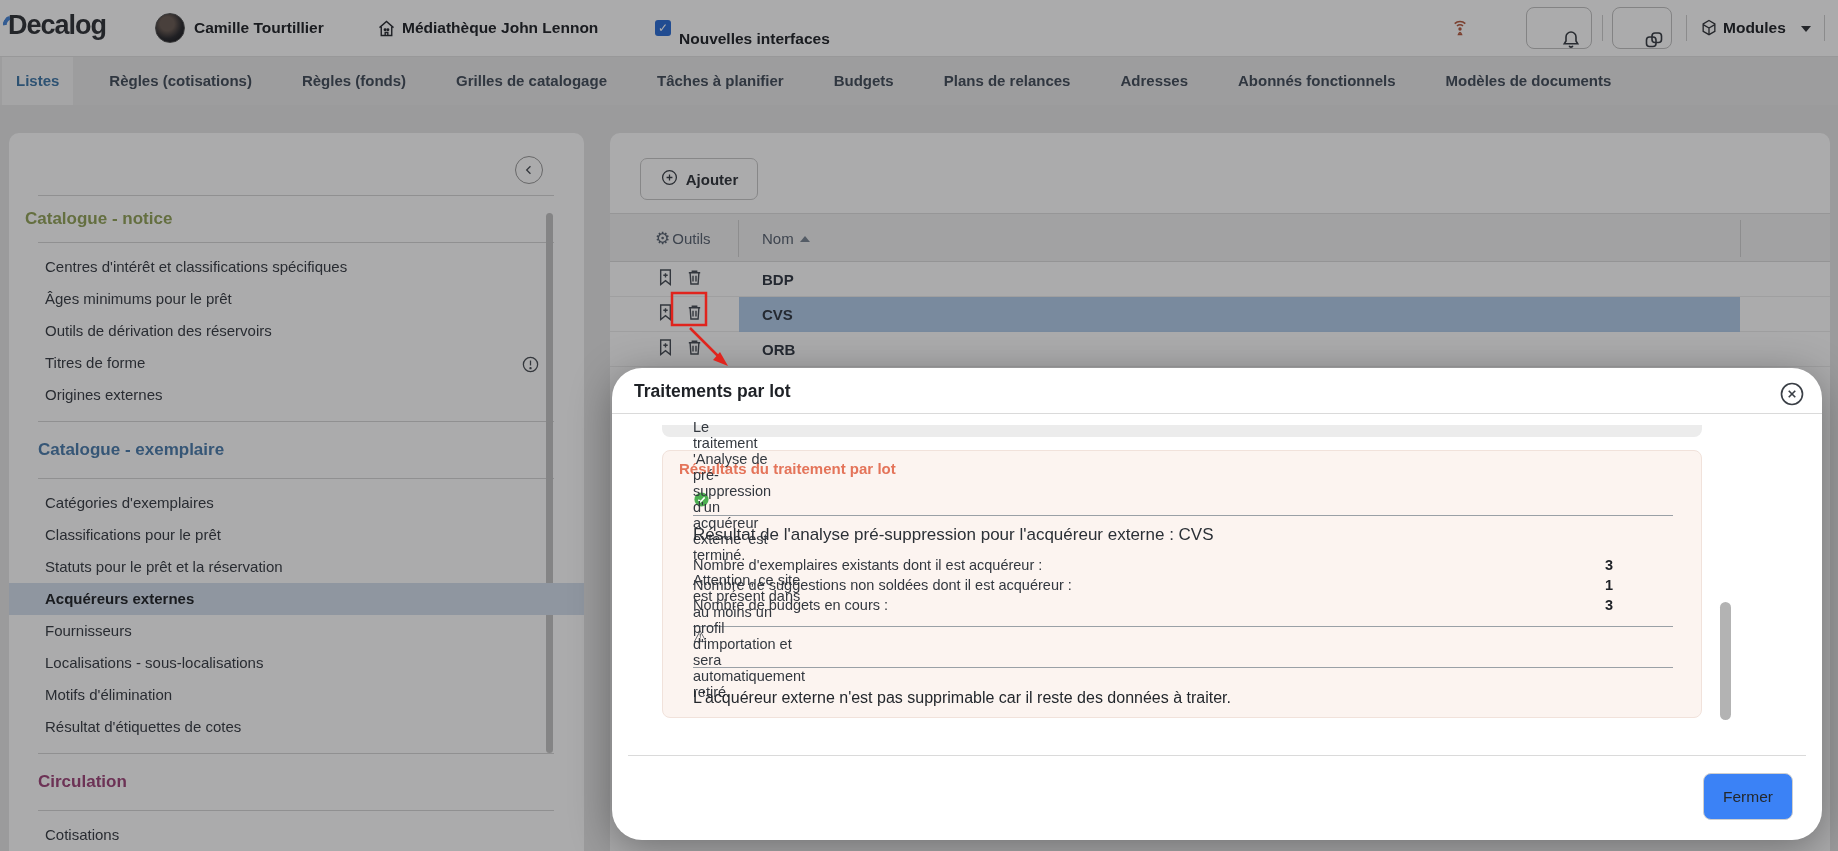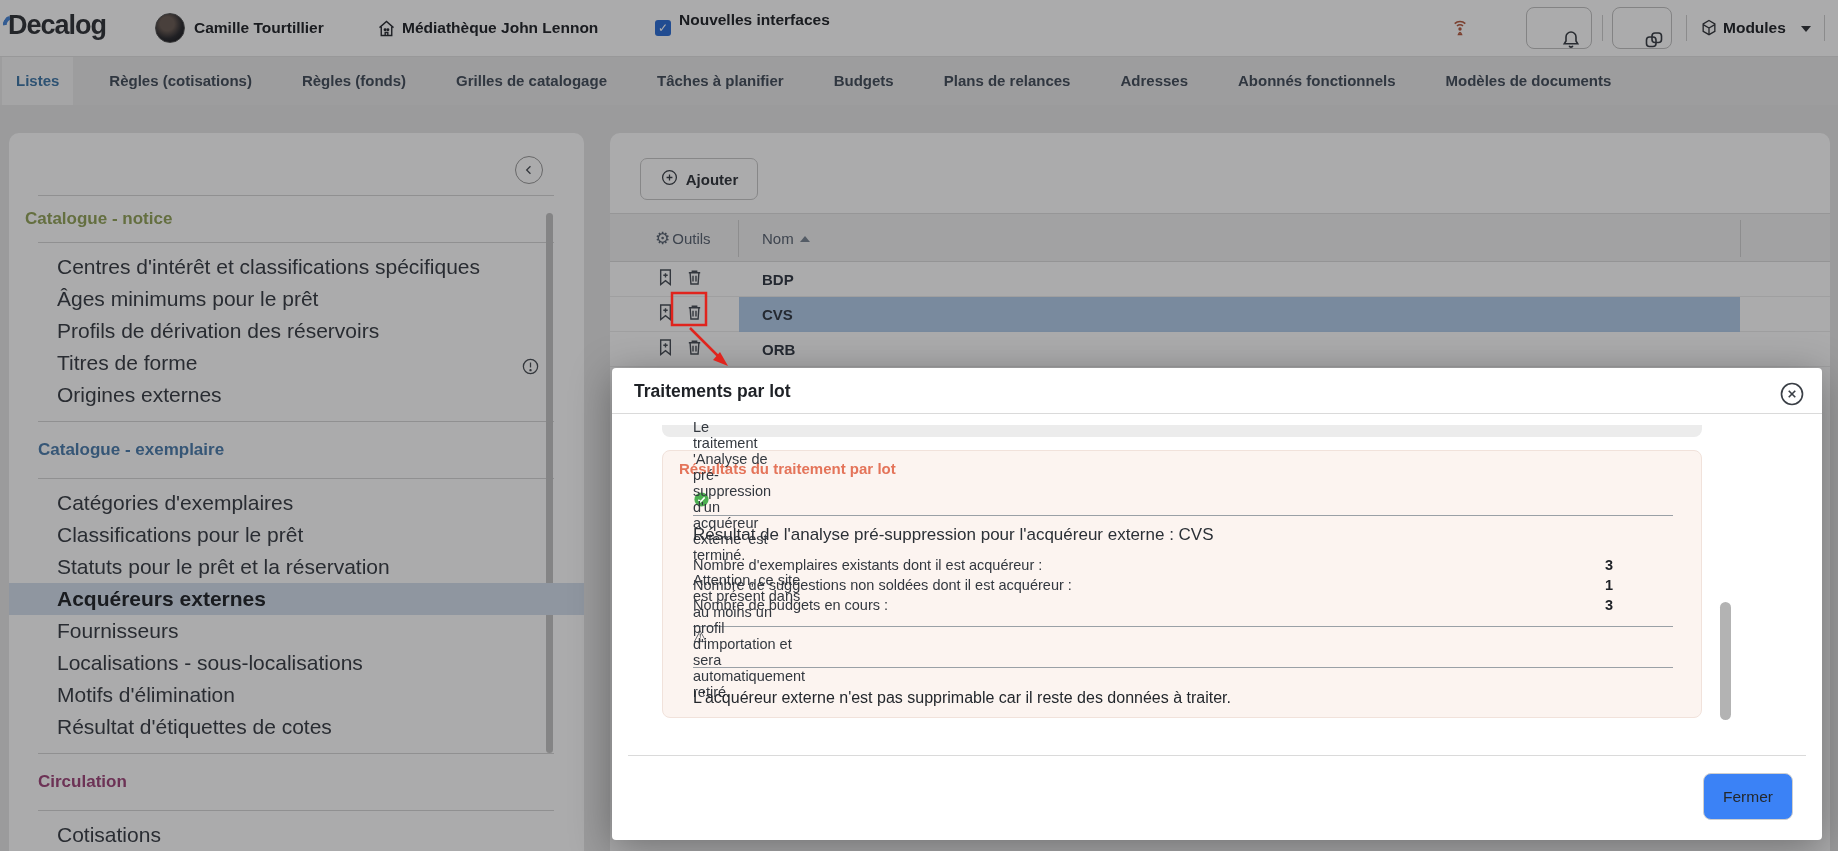--- a/index.html
+++ b/index.html
@@ -10,21 +10,21 @@
   
   .hdr { position:absolute; left:0; top:0; width:1838px; height:57px; background:#fff; border-bottom:1px solid #e3e3e3; z-index:1; }
   .hdr * { position:absolute; }
   .logo { left:8px; top:10px; font-size:27px; font-weight:700; color:#33363b; letter-spacing:-1px; }
   .logo-accent { left:3px; top:16px; width:16px; height:16px; border-radius:50%; border:4px solid transparent; border-left-color:#4a87d8; transform:rotate(35deg); }
   .avatar { left:155px; top:13px; width:30px; height:30px; border-radius:50%; background:radial-gradient(circle at 40% 35%, #6b5d55 0 28%, #2c2c30 60%, #141417 100%); border:1px solid #555; }
   .hdr-name { left:194px; top:19px; font-size:15.5px; font-weight:700; color:#23262b; }
   .house-icon { left:376px; top:18px; }
   .hdr-lib { left:402px; top:19px; font-size:15.5px; font-weight:700; color:#23262b; }
   .chk { left:655px; top:20px; width:16px; height:16px; background:#2e6fd6; border-radius:3px; color:#fff; font-size:12px; line-height:16px; text-align:center; }
-  .hdr-chklab { left:679px; top:11px; font-size:15.5px; font-weight:700; color:#23262b; }
+  .hdr-chklab { left:679px; top:30px; font-size:15.5px; font-weight:700; color:#23262b; }
   .signal-icon { left:1448px; top:16px; }
   .iconbtn { width:66px; height:42px; top:7px; border:1px solid #c2c2c2; border-radius:8px; background:#fff; display:flex; align-items:center; justify-content:center; cursor:pointer; }
   .bell-btn { left:1526px; }
   .link-btn { left:1612px; width:60px; }
   .vsep { top:15px; width:1px; height:26px; background:#cfcfcf; }
   .cube-icon { left:1699px; top:18px; }
   .hdr-mods { left:1723px; top:19px; font-size:15.5px; font-weight:700; color:#23262b; }
   .caret-down { left:1801px; top:26px; width:0; height:0; border-left:5px solid transparent; border-right:5px solid transparent; border-top:6px solid #33363b; }
 
   
@@ -39,41 +39,41 @@
 
   
   .collapse-btn { position:absolute; left:506px; top:23px; width:28px; height:28px; border:1px solid #9a9a9a; border-radius:50%; background:#fff; display:flex; align-items:center; justify-content:center; cursor:pointer; }
   .side-scroll { position:absolute; left:537px; top:80px; width:7px; height:540px; background:#c4c4c4; border-radius:4px; }
   .side-body { padding-top:62px; }
   .side-hr { height:1px; background:#d6d6d6; margin:0 30px 0 29px; }
   .side-title { height:46px; line-height:46px; padding-left:29px; font-size:17px; font-weight:700; }
   .side-title.t2 { height:56px; line-height:56px; }
   .t-olive { color:#94a45c;padding-left:16px; } .t-blue { color:#4e7fae; } .t-mag { color:#a0487c; }
   .side-items { padding:8px 0 10px 0; }
-  .side-item { height:32px; line-height:32px; padding-left:48px; font-size:21px; color:#3a3f46; cursor:pointer; position:relative; }
+  .side-item { height:32px; line-height:32px; padding-left:36px; font-size:15px; color:#3a3f46; cursor:pointer; position:relative; }
   .side-item.sel { background:#d5e0ed; font-weight:700; color:#23262b; }
   .info-icon { position:absolute; left:512px; top:6px; }
 
   
   .add-btn { position:absolute; left:30px; top:25px; width:118px; height:42px; border:1px solid #c9c9c9; border-radius:7px; background:#fff; display:flex; align-items:center; justify-content:center; gap:7px; font-size:15px; font-weight:700; color:#33373d; cursor:pointer; }
   .thead { position:absolute; left:0; top:80px; width:1220px; height:49px; background:#f2f2f2; border-top:1px solid #e0e0e0; border-bottom:1px solid #dcdcdc; }
   .th-tools { position:absolute; left:45px; top:0; height:49px; display:flex; align-items:center; gap:2px; font-size:15px; color:#5a6472; cursor:pointer; }
   .gear { font-size:17px; color:#5a6472; }
   .th-name { position:absolute; left:152px; top:0; height:49px; display:flex; align-items:center; gap:6px; font-size:15px; color:#5a6472; cursor:pointer; }
   .sort-asc { width:0; height:0; border-left:5px solid transparent; border-right:5px solid transparent; border-bottom:6px solid #7c8795; }
   .col-div { position:absolute; top:6px; width:1px; height:37px; background:#d2d2d2; }
   .trow { position:absolute; left:0; width:1220px; height:35px; border-bottom:1px solid #ededed;text-decoration:underline; }
   .row-icons { position:absolute; left:45px; top:5px; display:flex; gap:8px; }
   .row-icons .ric { cursor:pointer; }
   .cell-name { position:absolute; left:129px; top:0; width:1001px; height:35px; line-height:35px; padding-left:23px; font-size:15px; font-weight:700; color:#333a45; }
   .trow.sel .cell-name { background:#b4cdea; }
 
   
   .overlay { position:absolute; inset:0; background:rgba(10,10,12,0.34); z-index:50; }
-  .modal { position:absolute; left:612px; top:368px; width:1210px; height:472px; background:#fff; border-radius:4px; box-shadow:0 8px 40px rgba(0,0,0,0.35); z-index:70; }
+  .modal { position:absolute; left:612px; top:368px; width:1210px; height:472px; background:#fff; border-radius:30px; box-shadow:0 8px 40px rgba(0,0,0,0.35); z-index:70; }
   .m-title { position:absolute; left:22px; top:13px; font-size:17.5px; font-weight:700; color:#1e2126; }
   .m-close { position:absolute; left:1166px; top:12px; width:28px; height:28px; cursor:pointer; }
   .m-hr { position:absolute; left:0; top:45px; width:1210px; height:1px; background:#dadada; }
   .m-sliver { position:absolute; left:50px; top:57px; width:1040px; height:12px; background:#ececec; border-radius:0 0 8px 8px; }
   .m-scroll { position:absolute; left:1108px; top:234px; width:11px; height:118px; background:#b3b3b3; border-radius:6px; }
   .m-foot-hr { position:absolute; left:16px; top:387px; width:1178px; height:1px; background:#dadada; }
   .fermer-btn { position:absolute; left:1091px; top:405px; width:90px; height:47px; background:#3b82f6; border:1px solid #cfcfcf; border-radius:8px; font-size:15.5px; color:#24282c; font-family:"Liberation Sans",sans-serif; cursor:pointer; }
 
   .res-panel { position:absolute; left:50px; top:82px; width:1040px; height:268px; background:#fcf4f0; border:1px solid #f1e2db; border-radius:8px; }
   .res-panel * { position:absolute; }
@@ -171,21 +171,21 @@
         </svg>
     </div>
     <div class="side-scroll"></div>
     <div class="side-body">
       <div class="side-hr"></div>
       <div class="side-title t-olive">Catalogue - notice</div>
       <div class="side-hr"></div>
       <div class="side-items">
         <div class="side-item">Centres d'intérêt et classifications spécifiques</div>
         <div class="side-item">Âges minimums pour le prêt</div>
-        <div class="side-item">Profils de dérivation des réservoirs</div>
+        <div class="side-item">Outils de dérivation des réservoirs</div>
         <div class="side-item"><span>Titres de forme</span>
           <span class="info-icon">
             <svg width="19" height="19" viewBox="0 0 24 24" fill="none" stroke="#4a4f55" stroke-width="1.6">
                 <circle cx="12" cy="12" r="9"></circle>
                 <path d="M12 7v6.2"></path>
                 <circle cx="12" cy="16.6" r="0.7" fill="#4a4f55"></circle>
               </svg>
           </span>
         </div>
         <div class="side-item">Origines externes</div>

